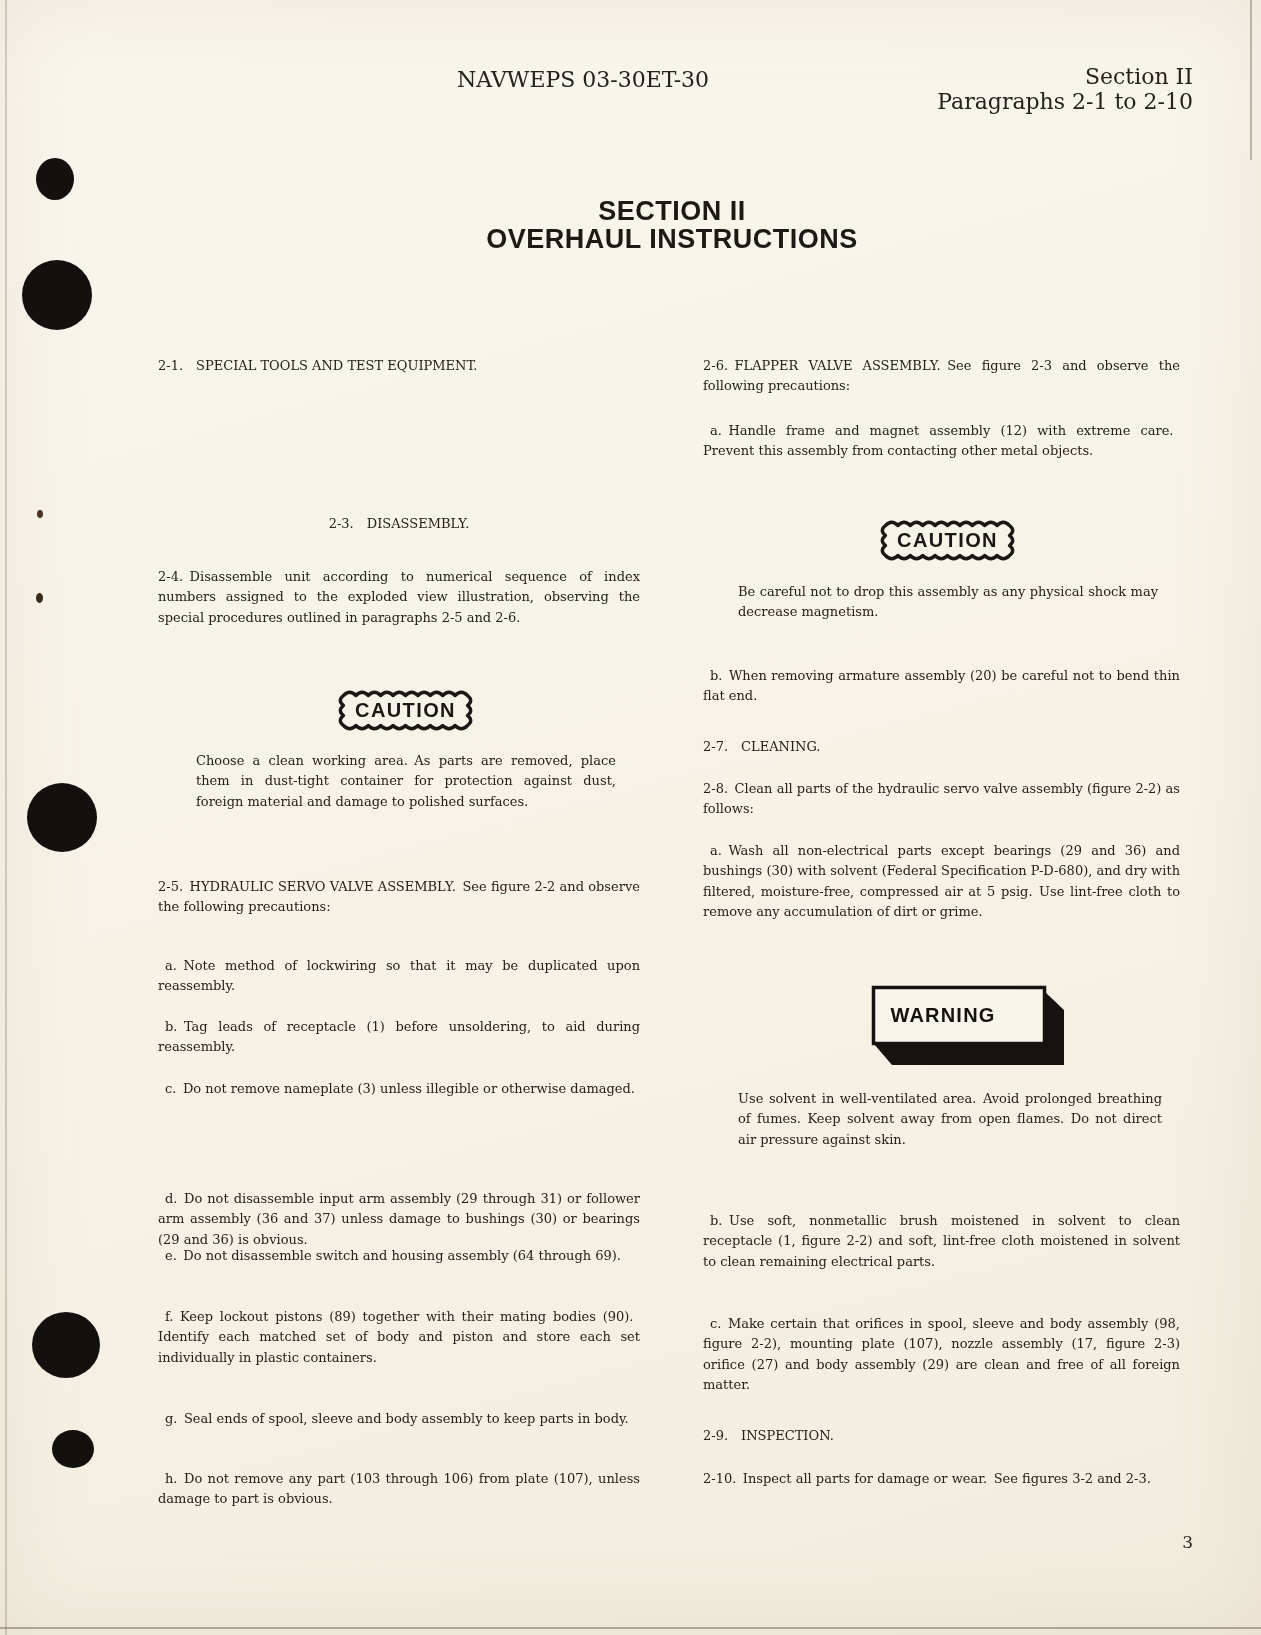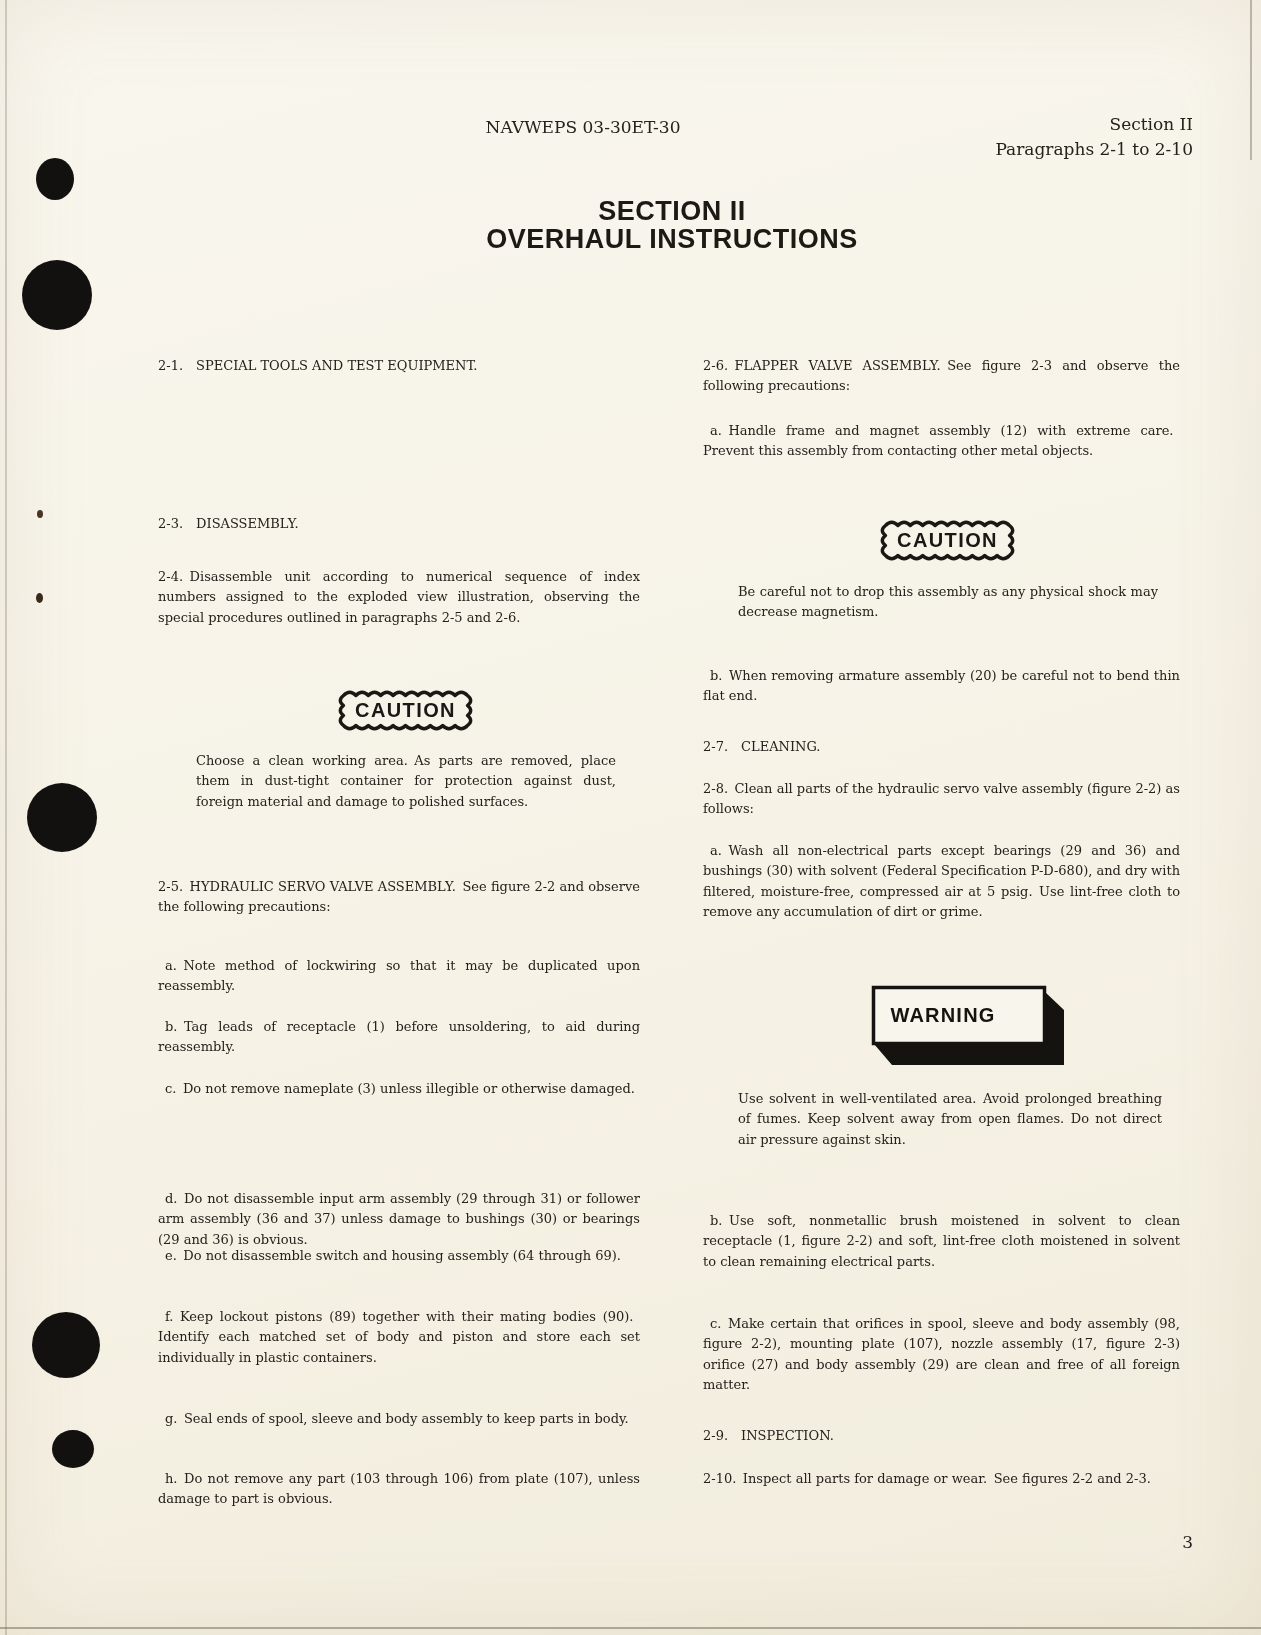--- a/index.html
+++ b/index.html
@@ -5,21 +5,21 @@
   html,body{margin:0;padding:0;background:#efe9da;}
   .page{
     position:relative;width:1261px;height:1635px;overflow:hidden;
     background:linear-gradient(165deg,#f9f6ee 0%,#f6f2e6 55%,#f1ecdc 100%);
     box-shadow:inset 0 0 90px rgba(170,150,110,.14);
     font-family:"DejaVu Serif","Liberation Serif",serif;color:#26211c;
   }
   .blk{position:absolute;margin:0;font-size:13px;line-height:20.3px;text-align:justify;}
   .single{text-align:left;}
   .item{text-indent:7px;}
-  .hdr{position:absolute;font-size:17px;line-height:25px;margin-top:48px;}
+  .hdr{position:absolute;font-size:22px;line-height:25px;}
   .title{
     position:absolute;left:422px;top:197px;width:500px;text-align:center;
     font-family:"Liberation Sans",sans-serif;font-weight:700;font-size:27px;
     line-height:28px;letter-spacing:.5px;color:#1d1a16;
   }
   .caution{position:absolute;width:135px;height:41px;}
   .caution-label{
     position:absolute;inset:0;display:flex;align-items:center;justify-content:center;
     font-family:"Liberation Sans",sans-serif;font-weight:700;font-size:20px;
     letter-spacing:1.4px;color:#1a1714;padding-bottom:1px;
@@ -59,21 +59,21 @@
     <div>Section II</div>
     <div>Paragraphs 2-1 to 2-10</div>
   </div>
 
   <div class="title">
     <div>SECTION II</div>
     <div>OVERHAUL INSTRUCTIONS</div>
   </div>
 
   <p class="blk single" style="left:158px;top:356px;width:482px;">2-1. SPECIAL TOOLS AND TEST EQUIPMENT.</p>
-  <p class="blk single" style="left:158px;top:514px;width:482px;">2-3. DISASSEMBLY.</p>
+  <p class="blk single" style="left:158px;top:514px;width:482px;text-align:center;">2-3. DISASSEMBLY.</p>
   <p class="blk" style="left:158px;top:567px;width:482px;">2-4. Disassemble unit according to numerical sequence of index numbers assigned to the exploded view illustration, observing the special procedures outlined in paragraphs 2-5 and 2-6.</p>
 
   <div class="caution" style="left:338px;top:690px;">
     <svg class="wavy" width="135" height="41">
         <path d="M 5.5 5.5 q 6.2 -6.4 12.4 0 q 6.2 -6.4 12.4 0 q 6.2 -6.4 12.4 0 q 6.2 -6.4 12.4 0 q 6.2 -6.4 12.4 0 q 6.2 -6.4 12.4 0 q 6.2 -6.4 12.4 0 q 6.2 -6.4 12.4 0 q 6.2 -6.4 12.4 0 q 6.2 -6.4 12.4 0 q 6.4 5 0 10 q 6.4 5 0 10 q 6.4 5 0 10 q -6.2 6.4 -12.4 0 q -6.2 6.4 -12.4 0 q -6.2 6.4 -12.4 0 q -6.2 6.4 -12.4 0 q -6.2 6.4 -12.4 0 q -6.2 6.4 -12.4 0 q -6.2 6.4 -12.4 0 q -6.2 6.4 -12.4 0 q -6.2 6.4 -12.4 0 q -6.2 6.4 -12.4 0 q -6.4 -5 0 -10 q -6.4 -5 0 -10 q -6.4 -5 0 -10 Z" fill="none" stroke="#1a1714" stroke-width="3.4" stroke-linejoin="round"></path>
       </svg>
     <span class="caution-label">CAUTION</span>
   </div>
   <p class="blk" style="left:196px;top:751px;width:420px;">Choose a clean working area. As parts are removed, place them in dust-tight container for protection against dust, foreign material and damage to polished surfaces.</p>
 
@@ -108,16 +108,16 @@
       <polygon points="174,7 193,25 193,80 21,80 3,59 174,59" fill="#151310"></polygon>
       <rect x="2.5" y="2.5" width="171" height="56" fill="#f8f5ec" stroke="#151310" stroke-width="3.5"></rect>
     </svg>
     <span class="warning-label">WARNING</span>
   </div>
   <p class="blk" style="left:738px;top:1089px;width:424px;">Use solvent in well-ventilated area. Avoid prolonged breathing of fumes. Keep solvent away from open flames. Do not direct air pressure against skin.</p>
 
   <p class="blk item" style="left:703px;top:1211px;width:477px;">b. Use soft, nonmetallic brush moistened in solvent to clean receptacle (1, figure 2-2) and soft, lint-free cloth moistened in solvent to clean remaining electrical parts.</p>
   <p class="blk item" style="left:703px;top:1314px;width:477px;">c. Make certain that orifices in spool, sleeve and body assembly (98, figure 2-2), mounting plate (107), nozzle assembly (17, figure 2-3) orifice (27) and body assembly (29) are clean and free of all foreign matter.</p>
   <p class="blk single" style="left:703px;top:1426px;width:477px;">2-9. INSPECTION.</p>
-  <p class="blk" style="left:703px;top:1469px;width:477px;">2-10. Inspect all parts for damage or wear. See figures 2-2 and 2-3.</p>
+  <p class="blk" style="left:703px;top:1469px;width:477px;">2-10. Inspect all parts for damage or wear. See figures 3-2 and 2-3.</p>
 
   <div class="pagenum">3</div>
 </div>
 
 </body></html>

